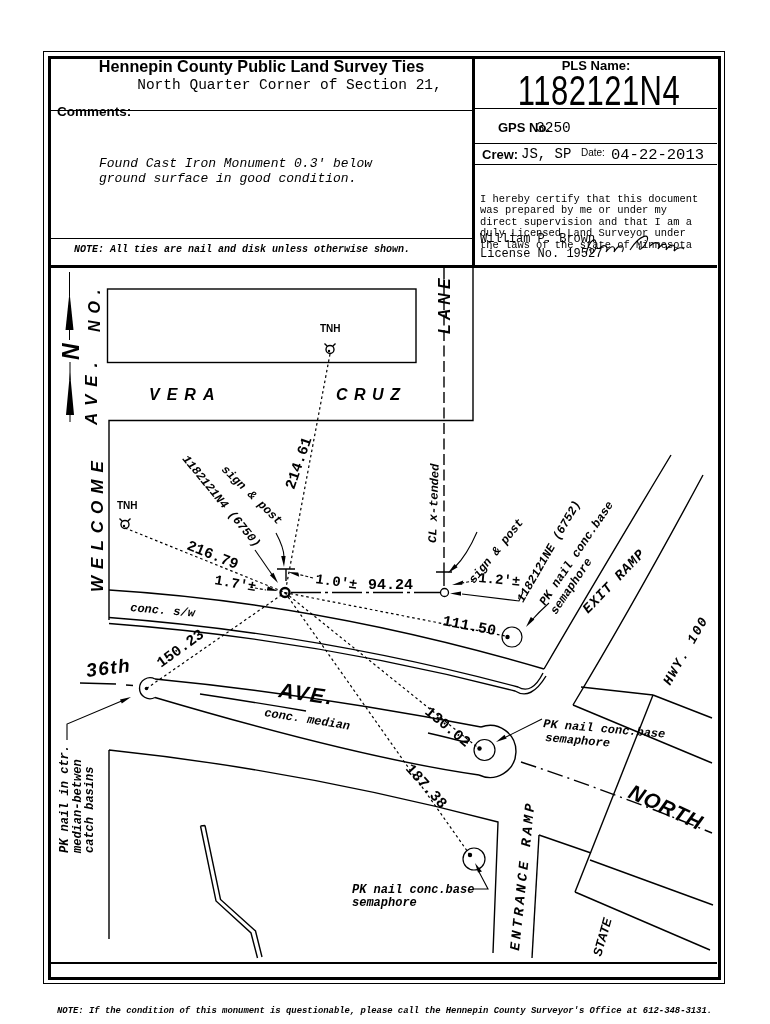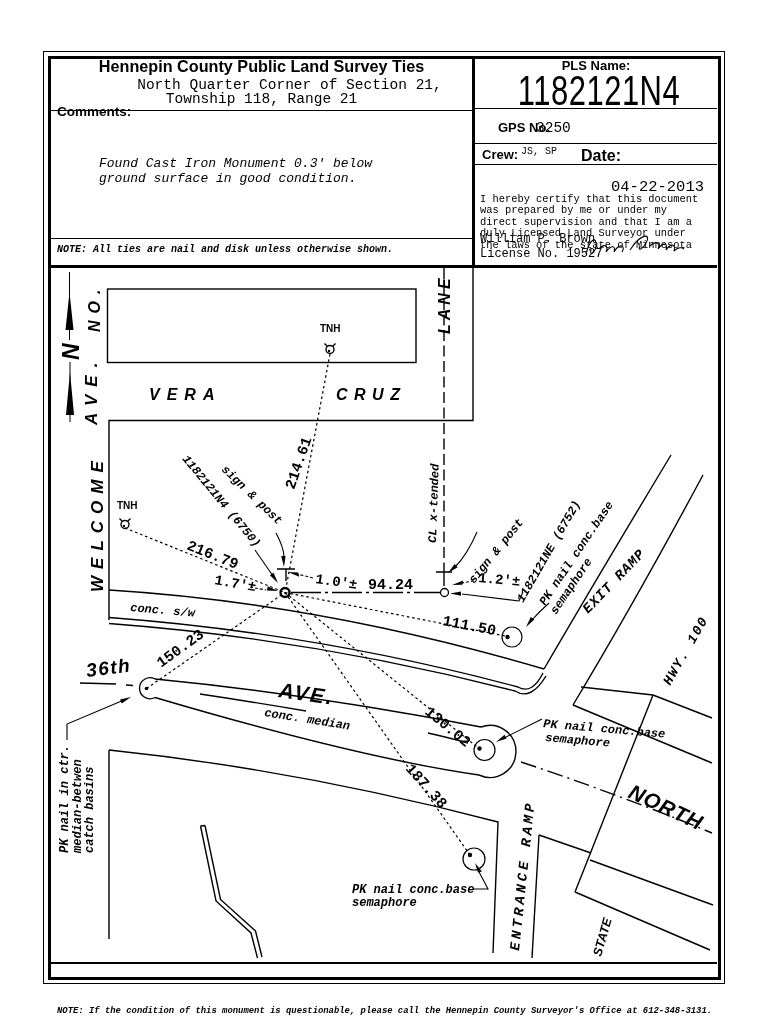--- a/index.html
+++ b/index.html
@@ -23,33 +23,32 @@
   <div class="ln" style="left:50.5px;top:109.5px;width:422px;height:1.5px;"></div>
   <div class="ln" style="left:50.5px;top:237.5px;width:422px;height:1.2px;"></div>
   <div class="ln" style="left:475px;top:107.5px;width:241.5px;height:1.5px;"></div>
   <div class="ln" style="left:475px;top:142.5px;width:241.5px;height:1.5px;"></div>
   <div class="ln" style="left:475px;top:163.5px;width:241.5px;height:1.5px;"></div>
 
   <div class="ln" style="left:50.5px;top:961.5px;width:666px;height:2.5px;"></div>
 
   <div class="abs" style="left:51px;top:57px;width:421px;text-align:center;font-weight:bold;font-size:16.2px;letter-spacing:0px;">Hennepin County Public Land Survey Ties</div>
   <div class="abs mono" style="left:51px;top:77px;width:477px;text-align:center;font-size:14.5px;">North Quarter Corner of Section 21,</div>
-  <div class="abs mono" style="left:51px;top:91px;width:421px;text-align:center;font-size:14.5px;">Township 118, Range 21</div>
   <div class="abs" style="left:57px;top:104px;font-weight:bold;font-size:13.5px;">Comments:</div>
   <div class="abs mono" style="left:99px;top:157px;font-size:13px;line-height:14.5px;font-style:italic;">Found Cast Iron Monument 0.3' below<br>ground surface in good condition.</div>
-  <div class="abs mono" style="left:57px;top:244px;font-size:10px;font-weight:bold;font-style:italic;">NOTE: All ties are nail and disk unless otherwise shown.</div>
+  <div class="abs mono" style="left:74px;top:244px;font-size:10px;font-weight:bold;font-style:italic;">NOTE: All ties are nail and disk unless otherwise shown.</div>
 
   <div class="abs" style="left:475px;top:58px;width:242px;text-align:center;font-weight:bold;font-size:13px;">PLS Name:</div>
   <div class="abs" style="left:478px;top:65.5px;width:242px;text-align:center;font-size:31px;letter-spacing:0.5px;transform:scaleY(1.39);transform-origin:50% 0;">1182121N4</div>
   <div class="abs" style="left:482px;top:120px;font-weight:bold;font-size:13px;margin-left:16px;">GPS No.</div>
   <div class="abs mono" style="left:536px;top:120px;font-size:14.5px;">3250</div>
   <div class="abs" style="left:482px;top:147px;font-weight:bold;font-size:13px;text-align:center;">Crew:</div>
-  <div class="abs mono" style="left:521px;top:146px;font-size:10px;">JS, SP</div>
-  <div class="abs" style="left:581px;top:147px;font-weight:bold;font-size:16px;">Date:</div>
-  <div class="abs mono" style="left:611px;top:146px;font-size:15.5px;margin-top:32px;">04-22-2013</div>
+  <div class="abs mono" style="left:521px;top:146px;font-size:14px;">JS, SP</div>
+  <div class="abs" style="left:581px;top:147px;font-weight:normal;font-size:10px;">Date:</div>
+  <div class="abs mono" style="left:611px;top:146px;font-size:15.5px;">04-22-2013</div>
   <div class="abs mono" style="left:480px;top:172px;font-size:10.4px;line-height:11.4px;margin-top:22px;">I hereby certify that this document<br>was prepared by me or under my<br>direct supervision and that I am a<br>duly Licensed Land Surveyor under<br>the laws of the state of Minnesota</div>
   <div class="abs mono" style="left:480px;top:232px;font-size:12px;line-height:15px;">William P. Brown<br>License No. 19527</div>
 
   <div class="abs mono" style="left:57px;top:1006px;font-size:8.9px;font-weight:bold;font-style:italic;white-space:nowrap;">NOTE: If the condition of this monument is questionable, please call the Hennepin County Surveyor's Office at 612-348-3131.</div>
 
   <svg class="abs" style="left:0;top:0;" width="770" height="1024" viewBox="0 0 770 1024">
     <g stroke="#000" stroke-width="1.4" fill="none">
 
       <rect x="107.5" y="289" width="308.5" height="73.5"></rect>
       <path d="M473,268 L473,420.5 L109,420.5 L109,620"></path>

